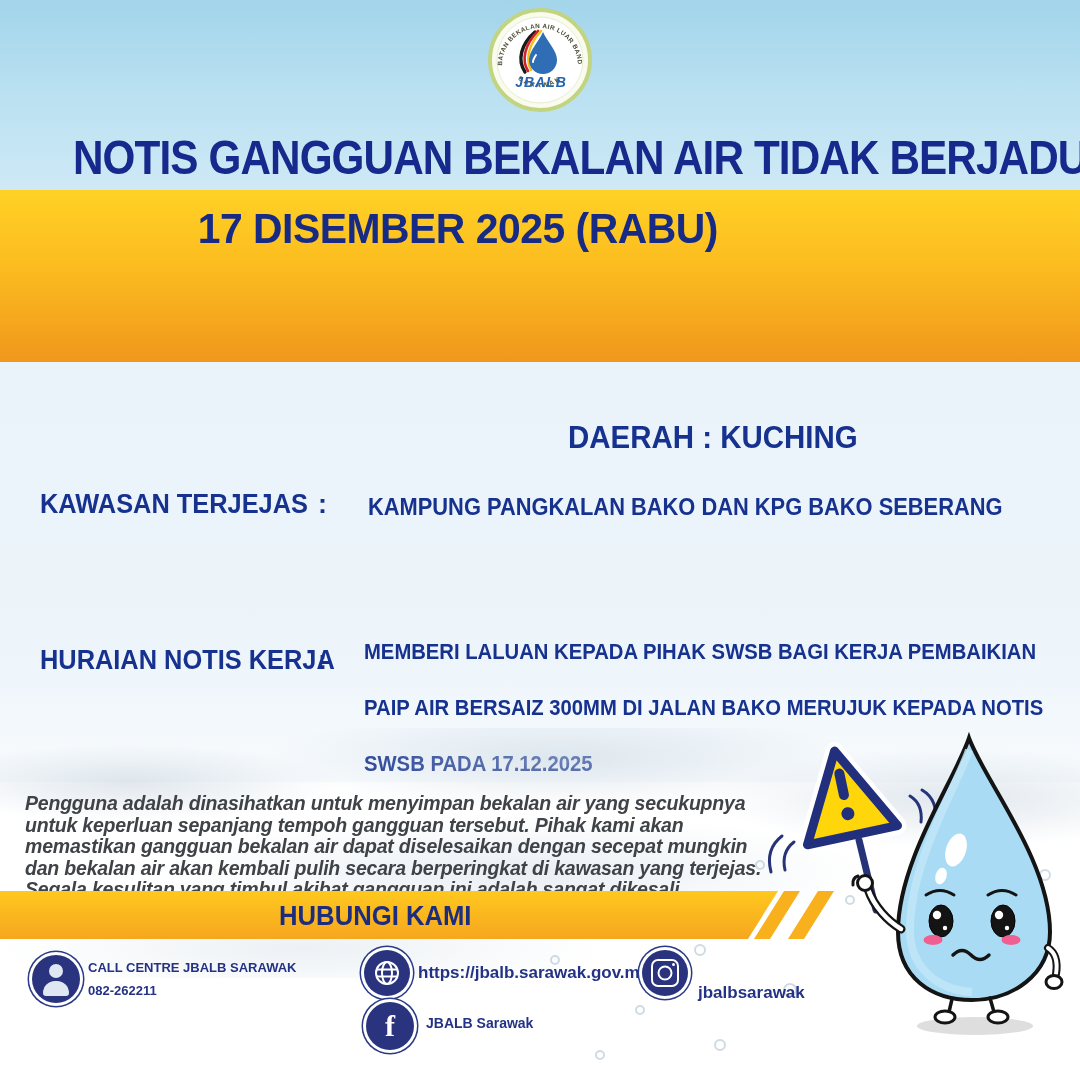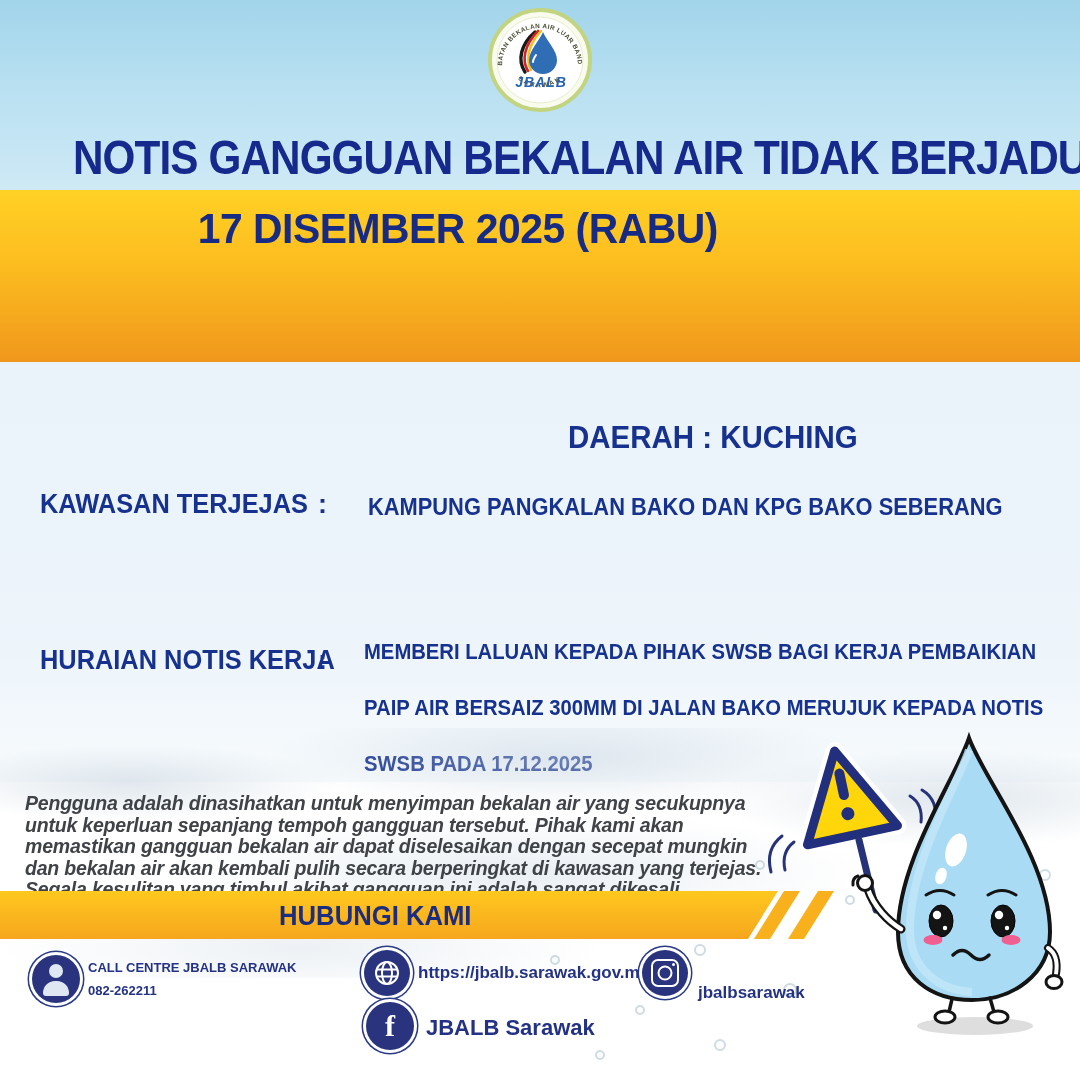--- a/index.html
+++ b/index.html
@@ -82,21 +82,21 @@
     width:26px;height:15px;border-radius:12px 12px 3px 3px;background:#dfe8f2;}
   .insta-frame{width:24px;height:24px;border:2.5px solid #fff;border-radius:7px;position:relative;}
   .insta-lens{position:absolute;left:50%;top:50%;transform:translate(-50%,-50%);
     width:11px;height:11px;border:2.5px solid #fff;border-radius:50%;}
   .insta-dot{position:absolute;right:2px;top:2px;width:3px;height:3px;border-radius:50%;background:#fff;}
   .fb-f{color:#fff;font-weight:bold;font-size:30px;line-height:48px;font-family:"Liberation Serif",serif;}
   .ctext{position:absolute;color:#233284;font-weight:bold;white-space:nowrap;}
   .call-text{left:88px;top:956px;font-size:13px;line-height:23px;}
   .url-text{left:418px;top:963px;font-size:17px;}
   .insta-text{left:698px;top:963px;font-size:17px;margin-top:20px;}
-  .fb-text{left:426px;top:1015px;font-size:22px;text-align:right;}
+  .fb-text{left:426px;top:1015px;font-size:14px;text-align:right;}
 
   .mascot{position:absolute;left:760px;top:710px;width:320px;height:340px;}
 </style>
 </head>
 <body>
 
 <div class="canvas">
 
   <div class="header">
     <svg class="logo" viewBox="0 0 104 104">

